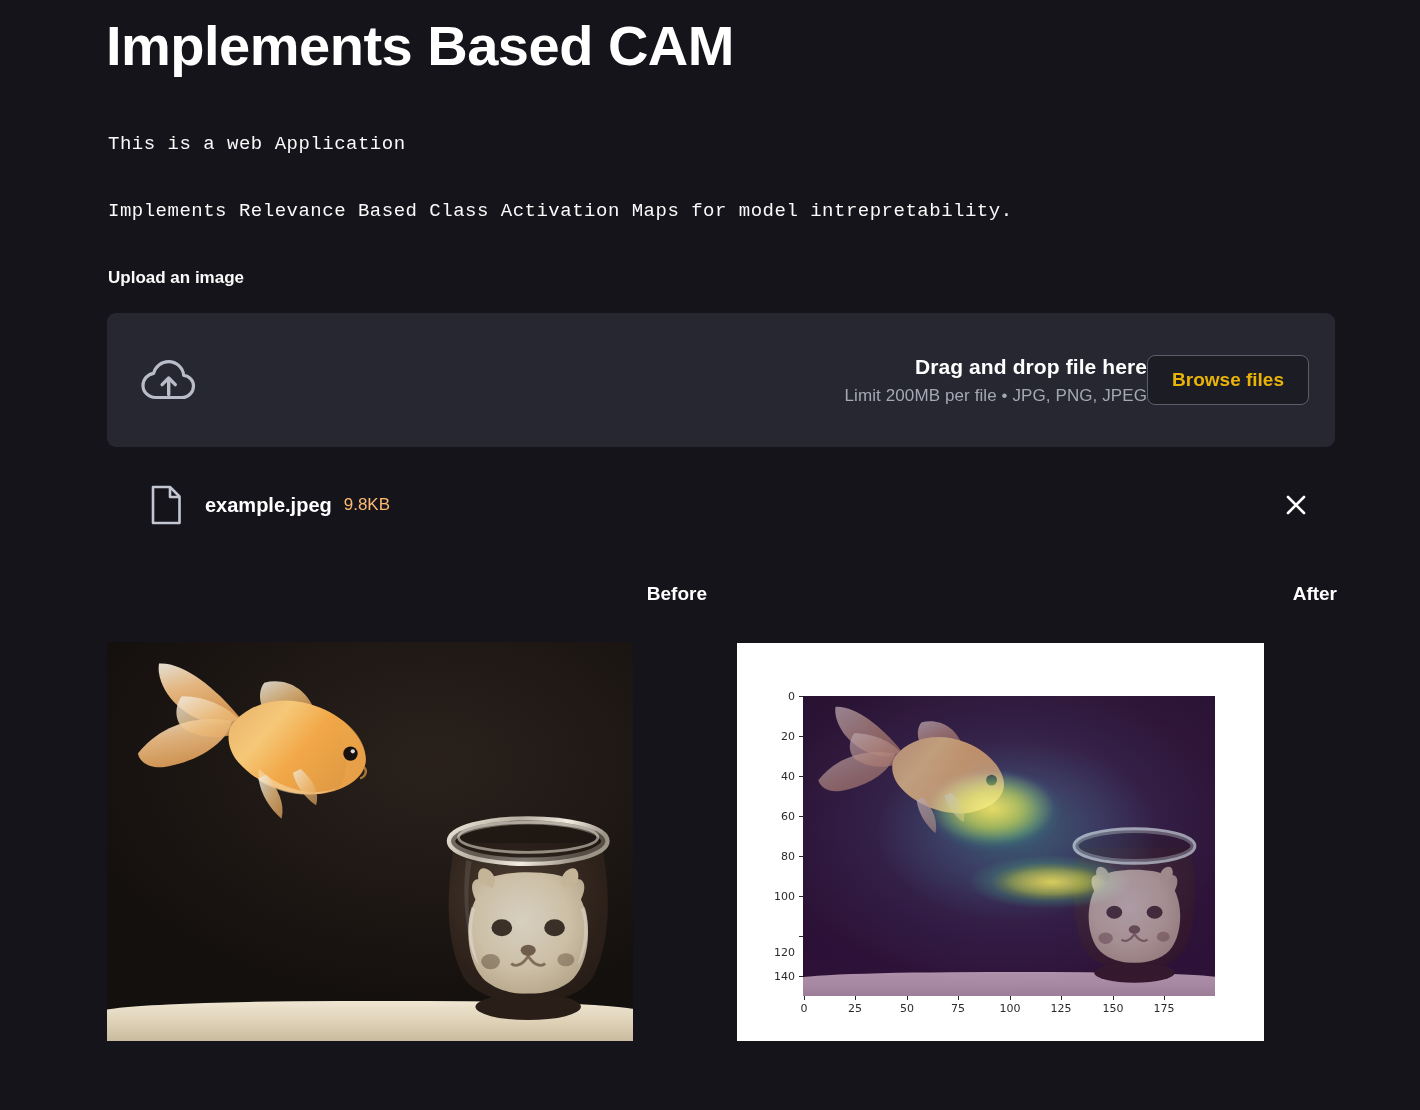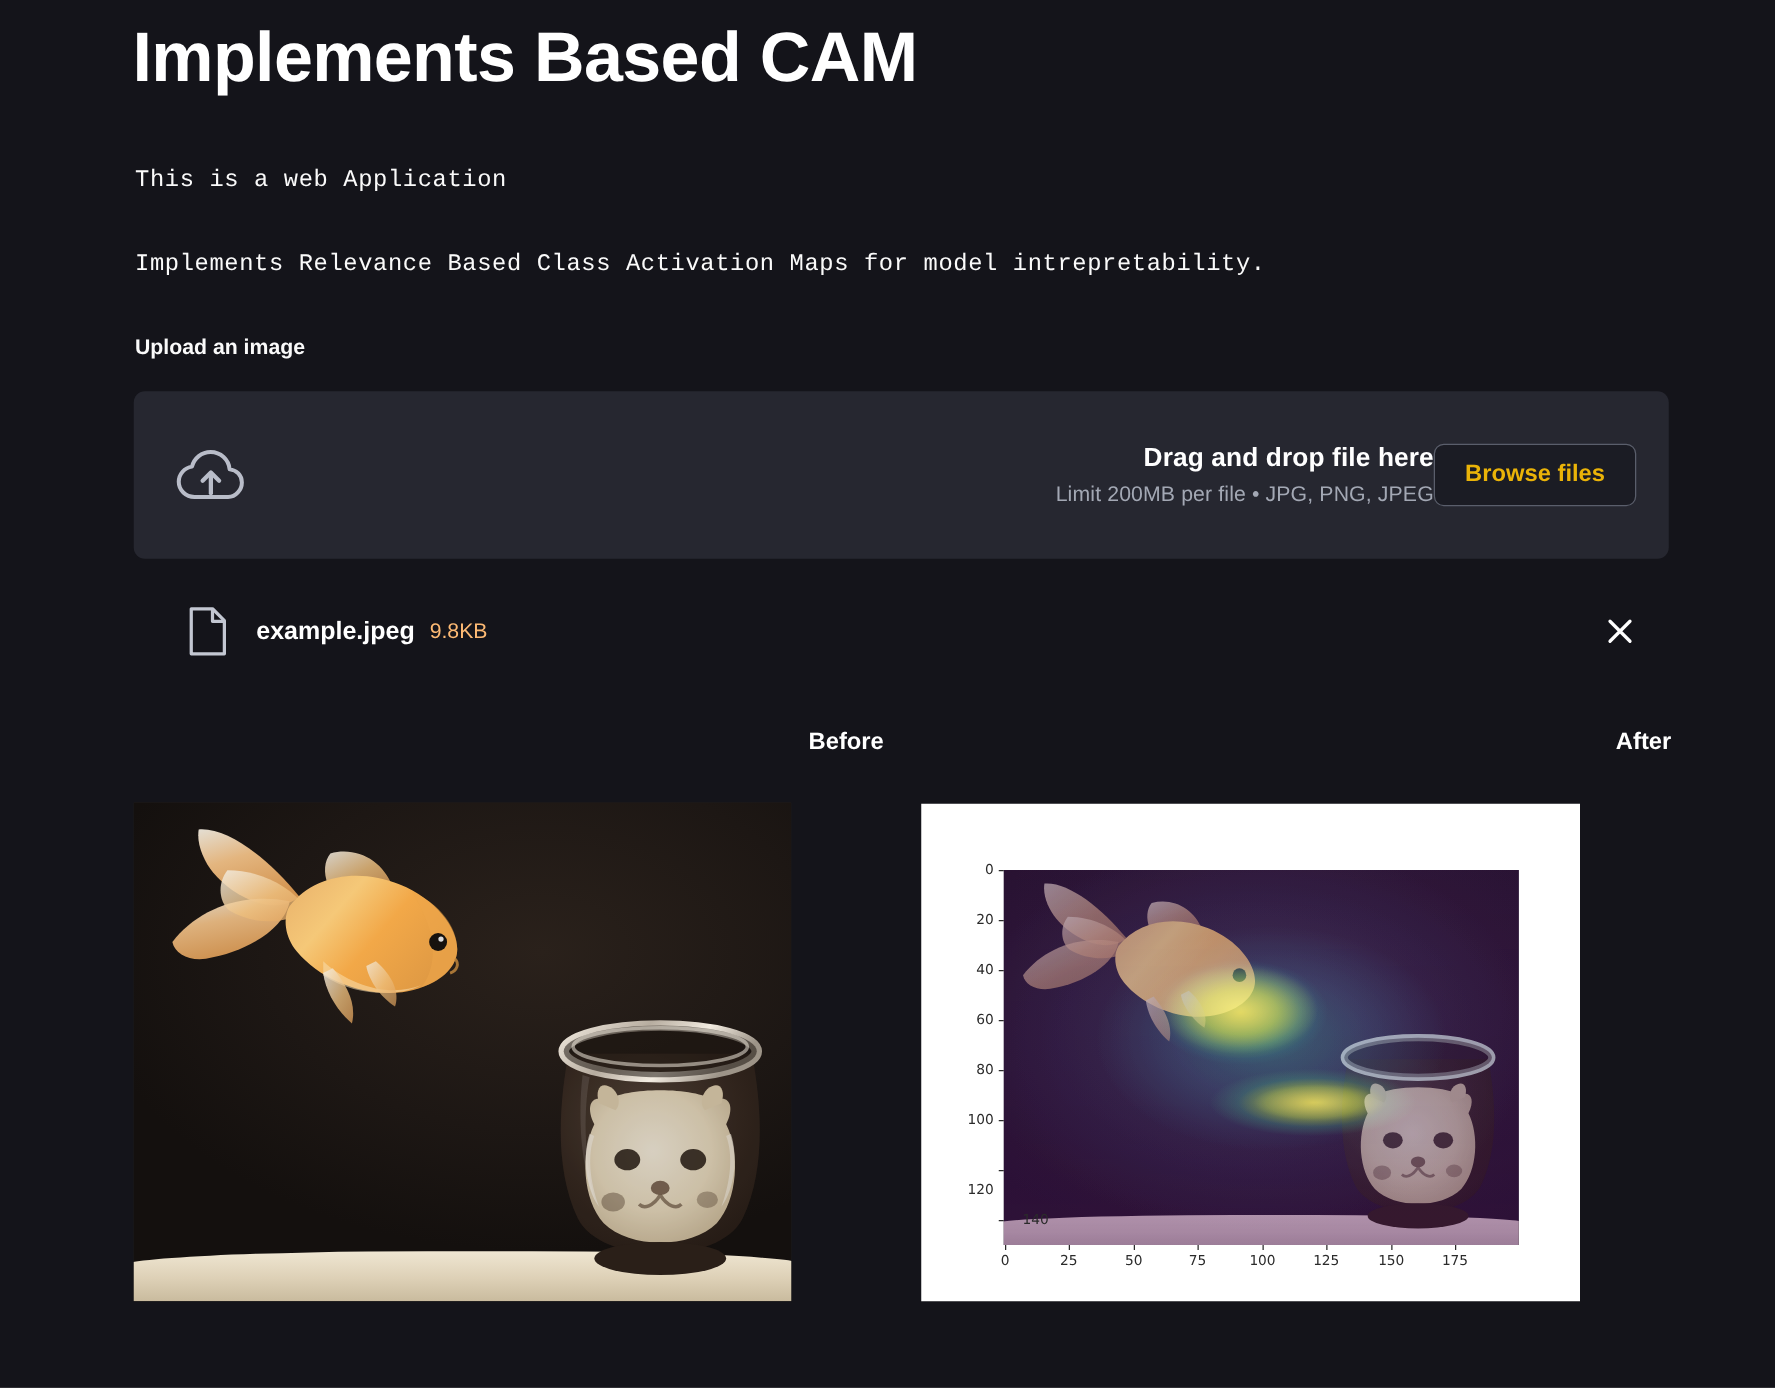--- a/index.html
+++ b/index.html
@@ -500,21 +500,21 @@
     </div>
 
     <div>
       <div class="tick-label ytick" style="left:34px; top:53px; width:24px;">0</div>
       <div class="tick-label ytick" style="left:34px; top:93px; width:24px;">20</div>
       <div class="tick-label ytick" style="left:34px; top:133px; width:24px;">40</div>
       <div class="tick-label ytick" style="left:34px; top:173px; width:24px;">60</div>
       <div class="tick-label ytick" style="left:34px; top:213px; width:24px;">80</div>
       <div class="tick-label ytick" style="left:30px; top:253px; width:28px;">100</div>
       <div class="tick-label ytick" style="left:30px; top:293px; width:28px;margin-top:16px;">120</div>
-      <div class="tick-label ytick" style="left:30px; top:333px; width:28px;margin-left:44px;">140</div>
+      <div class="tick-label ytick" style="left:30px; top:333px; width:28px;">140</div>
       <div class="tick-mark ytick-mark" style="left:62px; top:53px;"></div>
       <div class="tick-mark ytick-mark" style="left:62px; top:93px;"></div>
       <div class="tick-mark ytick-mark" style="left:62px; top:133px;"></div>
       <div class="tick-mark ytick-mark" style="left:62px; top:173px;"></div>
       <div class="tick-mark ytick-mark" style="left:62px; top:213px;"></div>
       <div class="tick-mark ytick-mark" style="left:62px; top:253px;"></div>
       <div class="tick-mark ytick-mark" style="left:62px; top:293px;"></div>
       <div class="tick-mark ytick-mark" style="left:62px; top:333px;"></div>
     </div>
 

